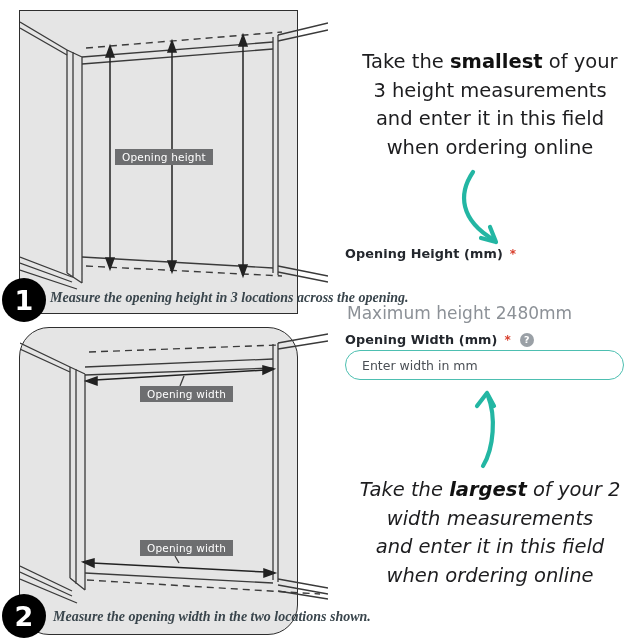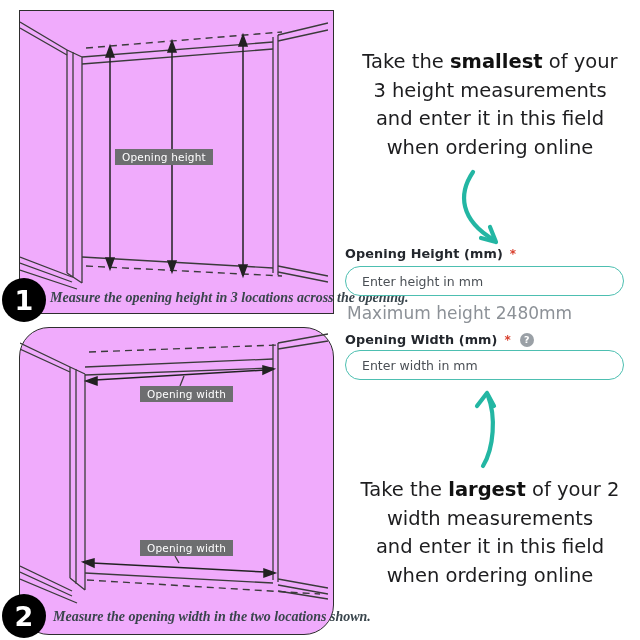--- a/index.html
+++ b/index.html
@@ -2,22 +2,22 @@
 <html><head>
 <meta charset="utf-8">
 <style>
   html,body{margin:0;padding:0;background:#ffffff;}
   .page{
     position:relative;width:640px;height:640px;background:#ffffff;
     font-family:"DejaVu Sans","Liberation Sans",sans-serif;overflow:hidden;
   }
   
   .diagram-box{
-    position:absolute;left:19px;width:315px;height:304px;
-    border:1.6px solid #2e2e2e;background:#f0abfc;box-sizing:border-box;
+    position:absolute;left:19px;width:279px;height:304px;
+    border:1.6px solid #2e2e2e;background:#e5e5e5;box-sizing:border-box;
   }
   .box1{top:10px;}
   .box2{top:327px;height:308px;border-radius:30px;}
   .diagram-box svg{position:absolute;left:0;top:0;}
   .measure-label{
     position:absolute;background:#6d6e70;color:#ffffff;
     font-size:10.5px;letter-spacing:.2px;padding:2px 7px;white-space:nowrap;
   }
   .caption{
     position:absolute;left:30px;bottom:7px;
@@ -30,21 +30,21 @@
     font-size:27px;font-weight:700;z-index:5;
   }
   .badge1{top:278px;}
   .badge2{top:594px;}
   
   .instruction{
     position:absolute;left:340px;width:300px;text-align:center;
     font-size:19.5px;line-height:28.5px;color:#1d1d1f;font-weight:500;
   }
   .instr-top{top:48px;}
-  .instr-bottom{top:476px;}
+  .instr-bottom{top:476px;font-style:italic;}
   .instruction b{font-weight:800;color:#111;}
   .teal-arrow{position:absolute;}
   .field-label-row{
     position:absolute;left:345px;display:flex;align-items:center;gap:6px;
   }
   .label-row-1{top:246px;}
   .label-row-2{top:332px;}
   .field-label{font-size:12.8px;font-weight:700;color:#23272d;letter-spacing:.1px;text-align:center;}
   .required{color:#d9402e;font-size:12px;font-weight:700;margin-left:1px;}
   .help-icon{
@@ -164,21 +164,20 @@
 
   <svg class="teal-arrow" style="left:452px;top:168px;" width="56" height="84" viewBox="0 0 56 84">
     <path d="M21,4 C6,26 8,52 42,72" stroke="#23b6a3" stroke-width="4.2" fill="none" stroke-linecap="round"></path>
     <path d="M44,74 L29,70 M44,74 L38,59" stroke="#23b6a3" stroke-width="4.2" fill="none" stroke-linecap="round"></path>
   </svg>
 
   <div class="field-label-row label-row-1">
     <span class="field-label">Opening Height (mm)</span>
     <span class="required">*</span>
   </div>
-  <input class="pill-input input-1" type="text" placeholder="Enter height in mm" style="">
   <div class="helper-text">Maximum height 2480mm</div>
 
   <div class="field-label-row label-row-2">
     <span class="field-label">Opening Width (mm)</span>
     <span class="required">*</span>
     <span class="help-icon">?</span>
   </div>
   <input class="pill-input input-2" type="text" placeholder="Enter width in mm" style="">
 
   <svg class="teal-arrow" style="left:468px;top:386px;" width="44" height="84" viewBox="0 0 44 84">

